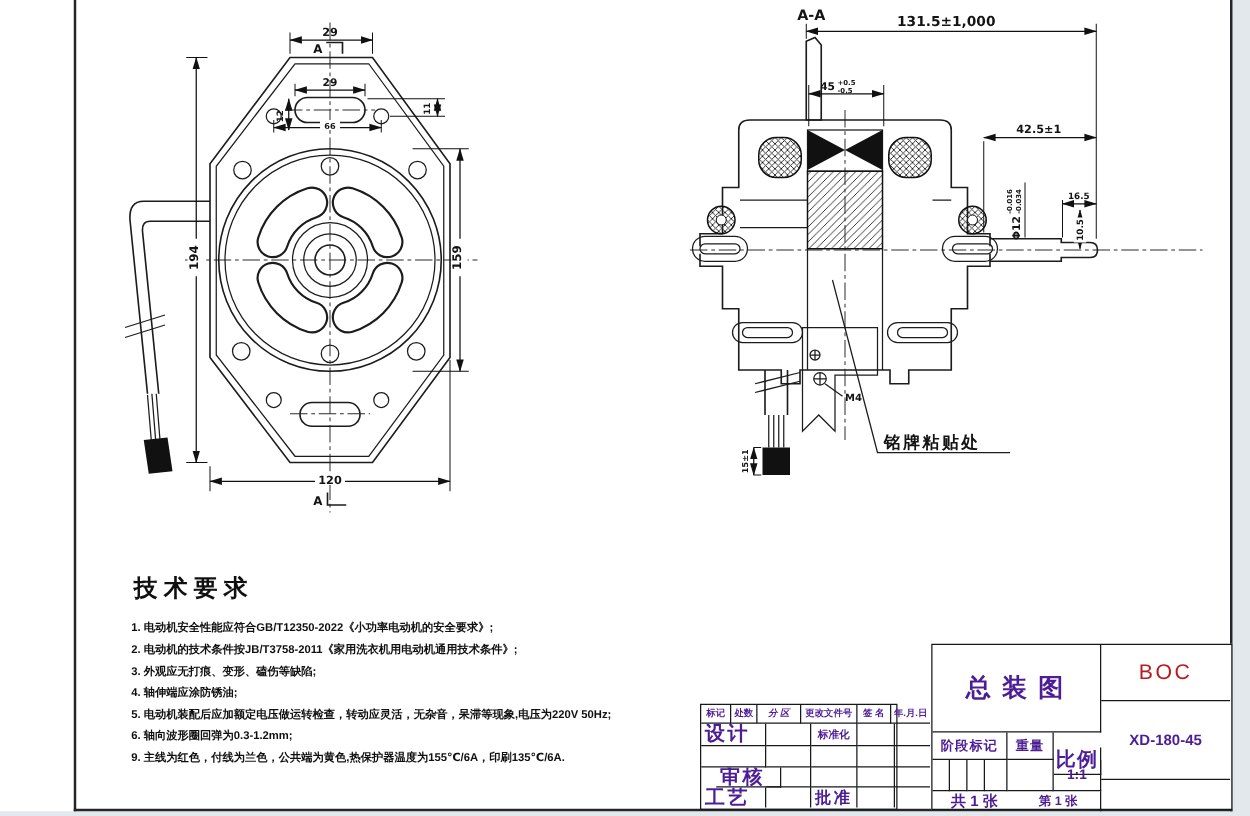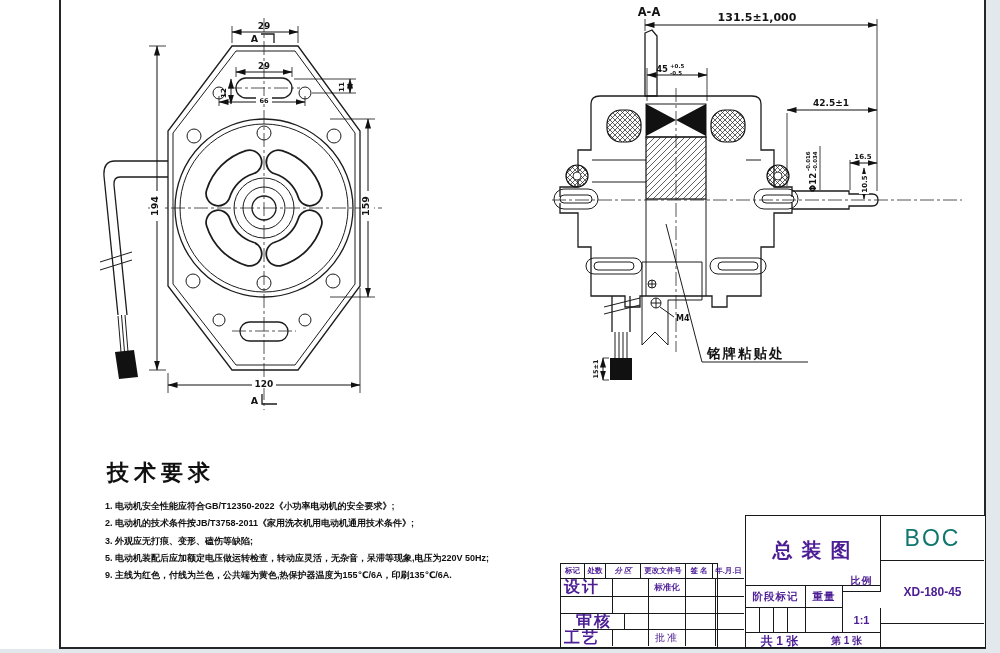--- a/index.html
+++ b/index.html
@@ -9,21 +9,21 @@
   .frame{position:absolute;background:#24262a;}
   #drawing-svg{position:absolute;left:0;top:0;}
   svg text{fill:#141414;font-family:"DejaVu Sans","Liberation Sans",sans-serif;font-weight:bold;}
   .ln{stroke:#1c1c1c;stroke-width:1.3;fill:none;}
   .lnthin{stroke:#1c1c1c;stroke-width:1;fill:none;}
   .cl{stroke:#2a2a2a;stroke-width:0.8;fill:none;stroke-dasharray:14 3 3 3;}
   .dim{stroke:#111;stroke-width:1;fill:none;}
   .ext{stroke:#111;stroke-width:0.8;fill:none;}
   
   #tech-notes{position:absolute;left:105px;top:458px;width:430px;color:#101010;}
-  #tech-notes .tn-title{font-size:22px;font-weight:bold;letter-spacing:5px;margin:0 0 10px 2px;}
+  #tech-notes .tn-title{font-size:19px;font-weight:bold;letter-spacing:5px;margin:0 0 10px 2px;}
   #tech-notes .tn-item{font-size:9px;font-weight:bold;line-height:17.3px;white-space:nowrap;}
   
   .tb-cell{box-sizing:border-box;position:absolute;border-right:1.2px solid #17181a;border-bottom:1.2px solid #17181a;
            display:flex;align-items:center;justify-content:center;color:#4c1d95;overflow:hidden;}
   #tb-left{position:absolute;left:560px;top:563px;width:158px;height:85px;border:1.6px solid #17181a;box-sizing:border-box;}
   #tb-right{position:absolute;left:745px;top:515px;width:241px;height:133px;border:1.6px solid #17181a;box-sizing:border-box;background:#fff;}
   .hdr{font-size:7.5px;font-weight:bold;}
   .role{font-size:16px;font-weight:bold;letter-spacing:2px;justify-content:flex-start;padding-left:3px;}
 </style>
 </head>
@@ -239,21 +239,23 @@
         <text transform="translate(598,369) rotate(-90)" font-size="6.5" text-anchor="middle">15±1</text>
       </g>
     </g>
   </svg>
 
   <div id="tech-notes">
     <div class="tn-title">技术要求</div>
     <div class="tn-item">1. 电动机安全性能应符合GB/T12350-2022《小功率电动机的安全要求》;</div>
     <div class="tn-item">2. 电动机的技术条件按JB/T3758-2011《家用洗衣机用电动机通用技术条件》;</div>
     <div class="tn-item">3. 外观应无打痕、变形、磕伤等缺陷;</div>
+    <div class="tn-item">4. 轴伸端应涂防锈油;</div>
     <div class="tn-item">5. 电动机装配后应加额定电压做运转检查，转动应灵活，无杂音，呆滞等现象,电压为220V 50Hz;</div>
+    <div class="tn-item">6. 轴向波形圈回弹为0.3-1.2mm;</div>
     <div class="tn-item">9. 主线为红色，付线为兰色，公共端为黄色,热保护器温度为155℃/6A，印刷135℃/6A.</div>
   </div>
 
   <div id="tb-left">
 
     <div class="tb-cell hdr" style="left:0;top:0;width:24px;height:15px;">标记</div>
     <div class="tb-cell hdr" style="left:24px;top:0;width:21px;height:15px;">处数</div>
     <div class="tb-cell hdr" style="left:45px;top:0;width:35px;height:15px;font-style:italic;">分 区</div>
     <div class="tb-cell hdr" style="left:80px;top:0;width:45px;height:15px;">更改文件号</div>
     <div class="tb-cell hdr" style="left:125px;top:0;width:27px;height:15px;">签 名</div>
@@ -272,33 +274,33 @@
     <div class="tb-cell" style="left:155px;top:33px;width:28px;height:17px;border-right:none;"></div>
 
     <div class="tb-cell role" style="left:12px;top:50px;width:52px;height:16px;">审核</div>
     <div class="tb-cell" style="left:52px;top:50px;width:36px;height:16px;"></div>
     <div class="tb-cell" style="left:88px;top:50px;width:37px;height:16px;"></div>
     <div class="tb-cell" style="left:125px;top:50px;width:30px;height:16px;"></div>
     <div class="tb-cell" style="left:155px;top:50px;width:28px;height:16px;border-right:none;"></div>
 
     <div class="tb-cell role" style="left:0;top:66px;width:52px;height:16px;border-bottom:none;">工艺</div>
     <div class="tb-cell" style="left:52px;top:66px;width:36px;height:16px;border-bottom:none;"></div>
-    <div class="tb-cell" style="left:88px;top:66px;width:37px;height:16px;border-bottom:none;font-size:10px;font-weight:normal;letter-spacing:2px;">批准</div>
+    <div class="tb-cell" style="left:88px;top:66px;width:37px;height:16px;border-bottom:none;font-size:13px;font-weight:bold;letter-spacing:2px;">批准</div>
     <div class="tb-cell" style="left:125px;top:66px;width:30px;height:16px;border-bottom:none;"></div>
     <div class="tb-cell" style="left:155px;top:66px;width:28px;height:16px;border:none;"></div>
   </div>
 
   <div id="tb-right">
     <div class="tb-cell" style="left:0;top:0;width:135px;height:70px;font-size:20px;font-weight:bold;letter-spacing:9px;padding-left:6px;">总装图</div>
-    <div class="tb-cell" style="left:135px;top:0;width:103px;height:45px;font-size:23px;letter-spacing:2px;color:#0f766e;border-right:none;">BOC</div>
+    <div class="tb-cell" style="left:135px;top:0;width:103px;height:45px;font-size:17px;letter-spacing:2px;color:#b91c1c;border-right:none;">BOC</div>
     <div class="tb-cell" style="left:135px;top:45px;width:103px;height:63px;font-size:12px;font-weight:bold;border-right:none;">XD-180-45</div>
 
     <div class="tb-cell" style="left:0;top:70px;width:60px;height:22px;font-size:10.5px;font-weight:bold;letter-spacing:1px;">阶段标记</div>
     <div class="tb-cell" style="left:60px;top:70px;width:37px;height:22px;font-size:10.5px;font-weight:bold;letter-spacing:1px;">重量</div>
-    <div class="tb-cell" style="left:97px;top:54px;width:38px;height:22px;font-size:10px;font-weight:bold;letter-spacing:1px;">比例</div>
+    <div class="tb-cell" style="left:97px;top:82px;width:38px;height:22px;font-size:16px;font-weight:bold;letter-spacing:1px;">比例</div>
 
     <div class="tb-cell" style="left:0;top:92px;width:14px;height:25px;"></div>
     <div class="tb-cell" style="left:14px;top:92px;width:14px;height:25px;"></div>
     <div class="tb-cell" style="left:28px;top:92px;width:14px;height:25px;"></div>
     <div class="tb-cell" style="left:42px;top:92px;width:18px;height:25px;"></div>
     <div class="tb-cell" style="left:60px;top:92px;width:37px;height:25px;"></div>
     <div class="tb-cell" style="left:97px;top:92px;width:38px;height:25px;font-size:11px;font-weight:bold;">1:1</div>
 
     <div class="tb-cell" style="left:0;top:117px;width:67px;height:16px;font-size:12px;font-weight:bold;border-bottom:none;border-right:none;">共 1 张</div>
     <div class="tb-cell" style="left:67px;top:117px;width:68px;height:16px;font-size:10px;font-weight:bold;border-bottom:none;">第 1 张</div>

